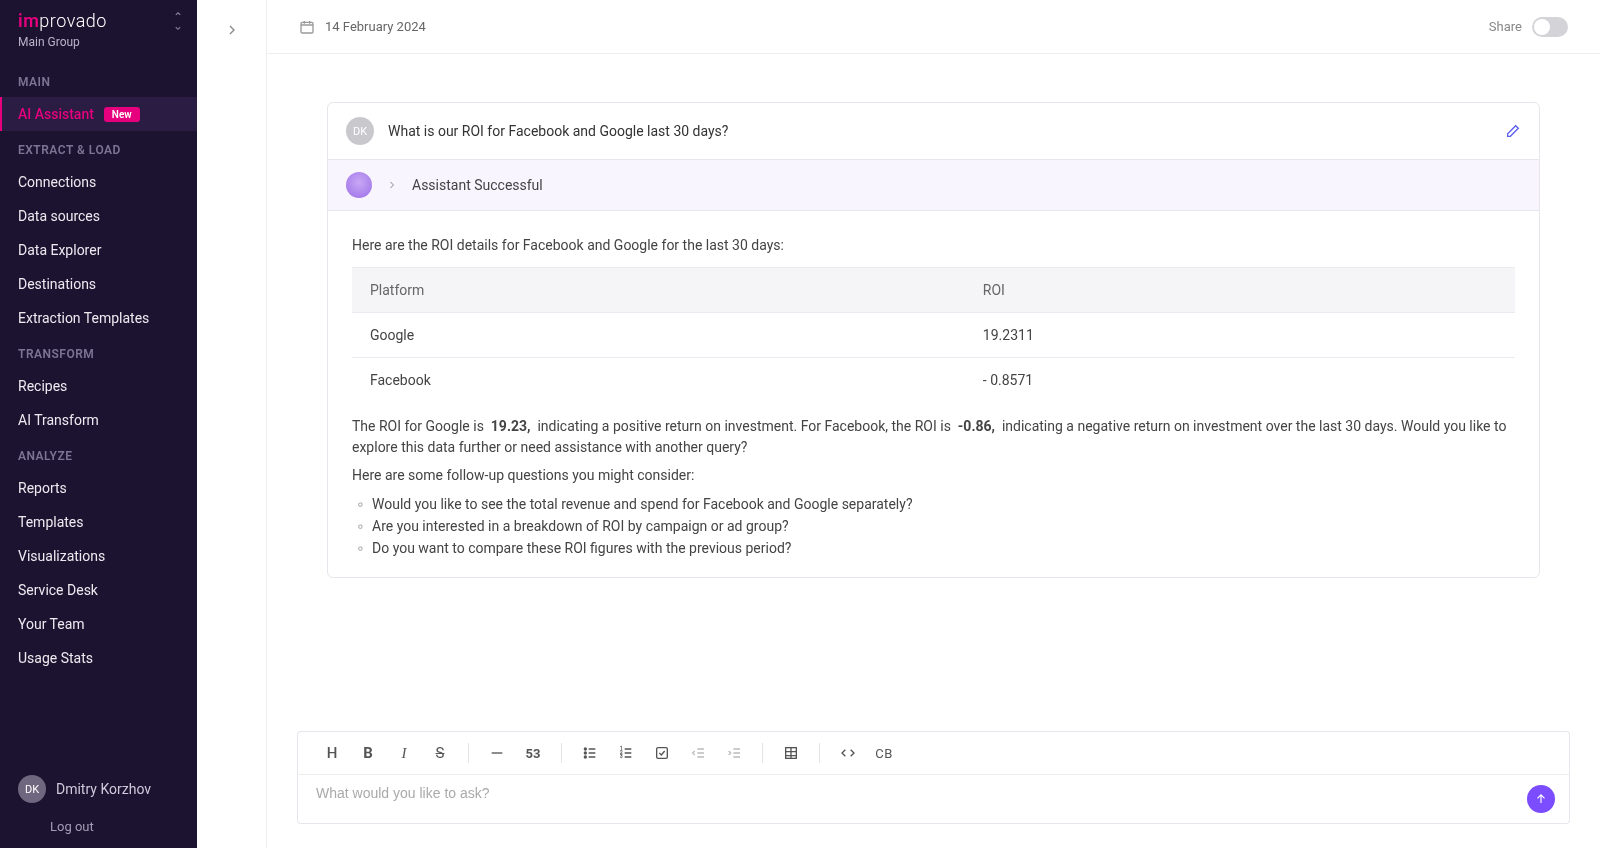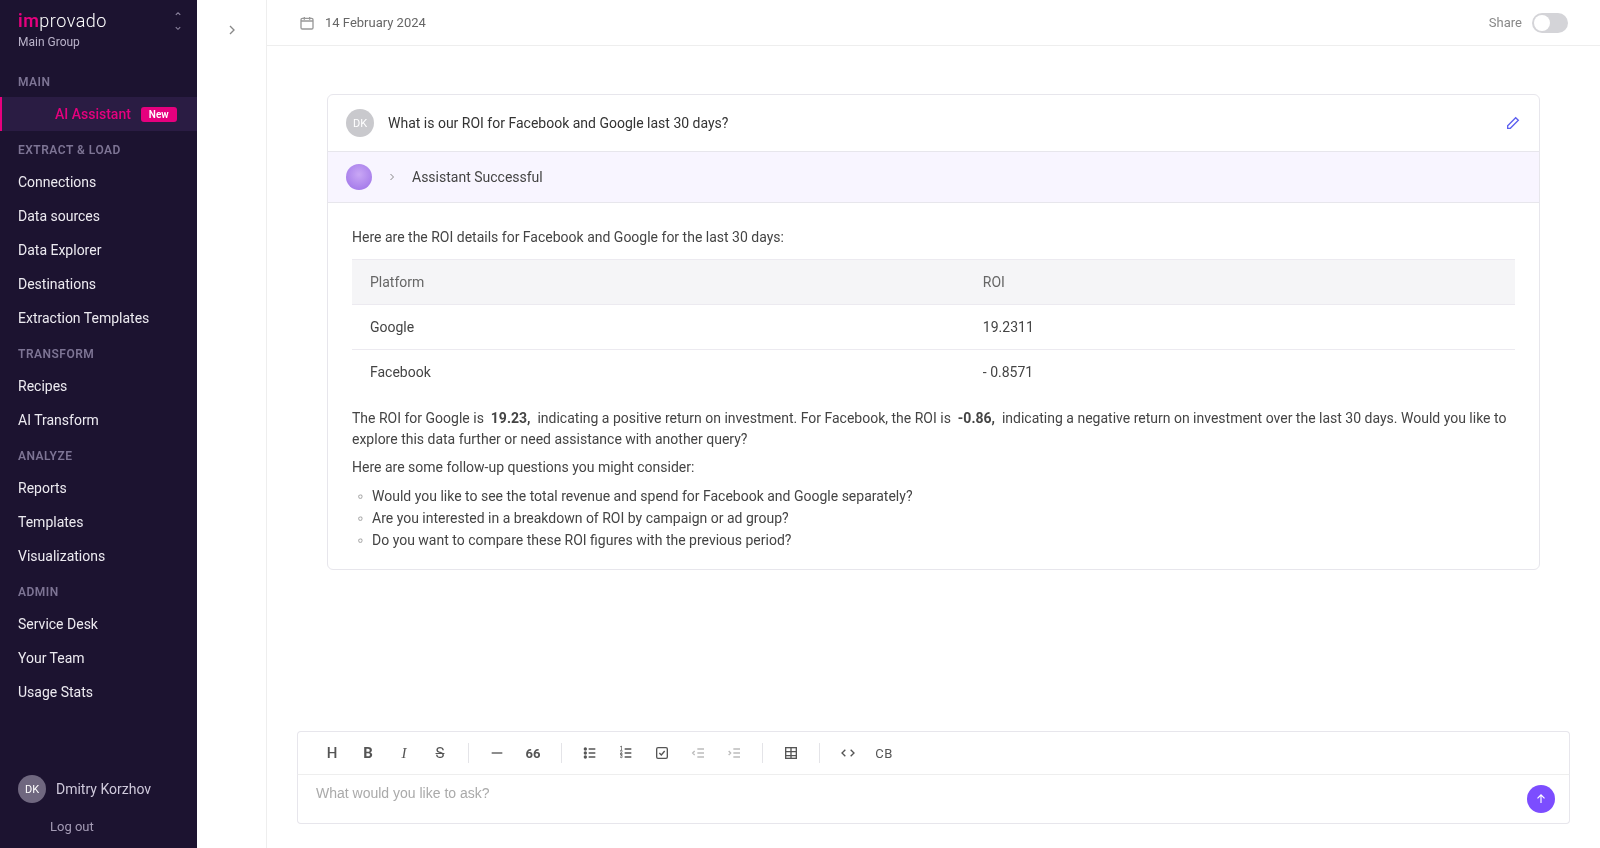--- a/index.html
+++ b/index.html
@@ -29,41 +29,41 @@
   .group-switcher { font-size: 12px; color:#b9b2c9; padding: 0 18px 14px 18px; }
   .section-header {
     font-size:12px; font-weight:600; letter-spacing:0.5px;
     color:#7d7494; padding: 12px 14px 8px 18px;
   }
   .nav-item {
     display:flex; align-items:center; gap:10px;
     padding:9px 18px; font-size:14px; color:#fff; cursor:pointer;
   }
   .nav-item.active { background:#2a1c43; border-left:2px solid #e6007e; padding-left:16px;}
-  .nav-item.active .nav-label{ color:#e6007e; font-weight:500;margin-left:37px;}
+  .nav-item.active .nav-label{ color:#e6007e; font-weight:500;}
   .badge-new { background:#e6007e; color:#fff; font-size:10px; font-weight:600; padding:2px 8px; border-radius:3px;}
   .nav-label{color:#eceaf0;}
   .sidebar-user {
     margin-top:auto; display:flex; align-items:center; gap:10px;
     padding:12px 18px;
   }
   .avatar { width:28px;height:28px;border-radius:50%;background:#6f677f;color:#fff;font-size:11px;display:flex;align-items:center;justify-content:center;}
   .logout{ padding:4px 18px 14px 50px; color:#a49bb5; font-size:13px;}
 
   
   .panel { flex: 1; display:flex; height:100vh; }
   .rail {
     width:70px; min-width:70px; border-right:1px solid #eee;
     padding-top:22px; display:flex; justify-content:center;
   }
   .rail svg{ color:#888; }
   .content { flex:1; display:flex; flex-direction:column; overflow:hidden;}
 
   .topbar {
-    height:46px; border-bottom:1px solid #eee;
+    height:54px; border-bottom:1px solid #eee;
     display:flex; align-items:center; padding:0 32px; gap:12px;
   }
   .topbar .date { color:#666; font-size:13px; display:flex; align-items:center; gap:10px;}
   .spacer{flex:1;}
   .share { color:#888; font-size:13px; display:flex; align-items:center; gap:10px;}
   .toggle { width:36px;height:20px;border-radius:10px;background:#d4d4d8;position:relative;}
   .toggle::after{content:"";position:absolute;width:16px;height:16px;border-radius:50%;background:#fff;top:2px;left:2px;}
 
   .chat-area { flex:1; overflow:auto; padding: 48px 60px 20px 60px;}
   .card { border:1px solid #e7e6ec; border-radius:6px; overflow:hidden;}
@@ -161,21 +161,20 @@
   <div class="nav-item">
       <span class="nav-label">Reports</span>
     </div>
   <div class="nav-item">
       <span class="nav-label">Templates</span>
     </div>
   <div class="nav-item">
       <span class="nav-label">Visualizations</span>
     </div>
 
-  <div class="section-header">ADMIN</div>
   <div class="nav-item">
       <span class="nav-label">Service Desk</span>
     </div>
   <div class="nav-item">
       <span class="nav-label">Your Team</span>
     </div>
   <div class="nav-item">
       <span class="nav-label">Usage Stats</span>
     </div>
 
@@ -282,21 +281,21 @@
         <div class="tbtn h">H</div>
         <div class="tbtn b">B</div>
         <div class="tbtn i">I</div>
         <div class="tbtn s">S</div>
         <div class="tsep"></div>
         <div class="tbtn">
             <svg width="16" height="16" viewBox="0 0 24 24" stroke="currentColor" stroke-width="2">
               <path d="M4 12h16"></path>
             </svg>
           </div>
-        <div class="tbtn" style="font-weight:700;font-size:13px">66</div>
+        <div class="tbtn" style="font-weight:700;font-size:13px">53</div>
         <div class="tsep"></div>
         <div class="tbtn">
             <svg width="16" height="16" viewBox="0 0 24 24" stroke="currentColor" stroke-width="2" fill="currentColor">
               <circle cx="5" cy="6" r="1.5"></circle>
               <circle cx="5" cy="12" r="1.5"></circle>
               <circle cx="5" cy="18" r="1.5"></circle>
               <path d="M10 6h10M10 12h10M10 18h10" fill="none"></path>
             </svg>
           </div>
         <div class="tbtn">

